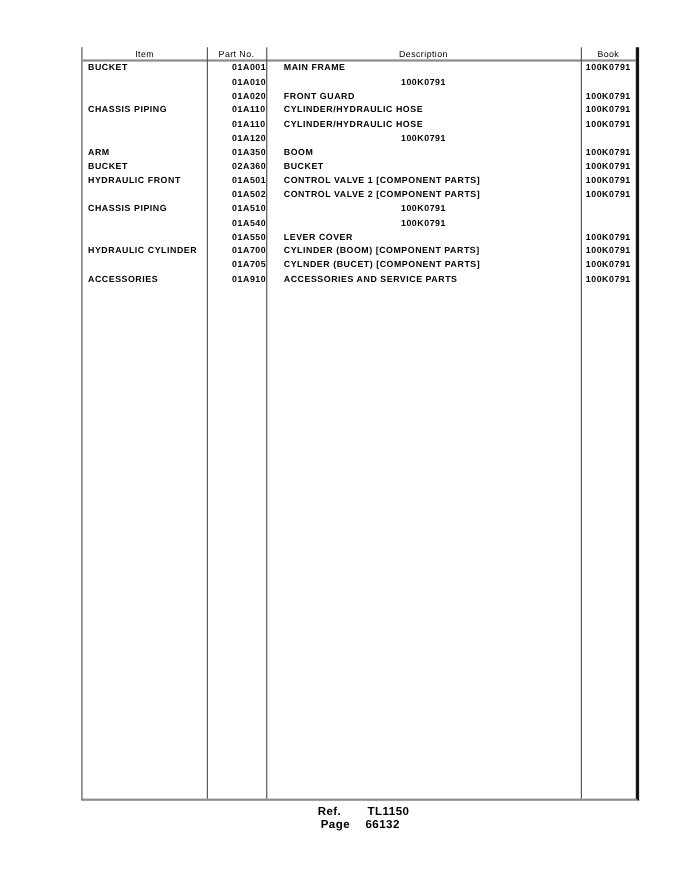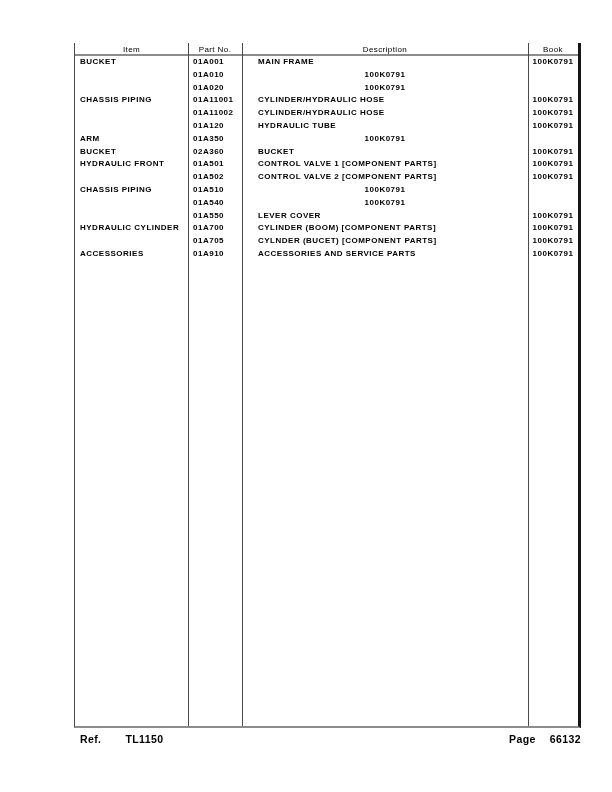--- a/index.html
+++ b/index.html
@@ -50,34 +50,35 @@
     grid-template-columns: 113px 54px 286px 1fr;
     height: 12.8px;
   }
   .cell {
     font-size: 8px; font-weight: bold;
     letter-spacing: 0.5px;
     line-height: 12.8px;
     white-space: nowrap; overflow: hidden;
   }
   .c-item { padding-left: 5px; }
-  .c-part { padding-left: 5px; }
+  .c-part { padding-left: 23px; }
   .c-desc { padding-left: 16px; }
   .c-book { text-align: center; }
 
   
   .footer {
     position: absolute;
     left: 74px; top: 732px;
     width: 507px; height: 14px;
     display: flex;
     justify-content: space-between;
     align-items: center;
     font-size: 10.5px; font-weight: bold;
     letter-spacing: 0.4px;
+    flex-direction: column;
   }
   .footer-left { padding-left: 6px; display: flex; }
   .footer-left .val { margin-left: 24px; }
   .footer-right { display: flex; }
   .footer-right .val { margin-left: 14px; }
 </style>
 </head>
 <body>
 
 <div class="parts-table">
@@ -102,47 +103,48 @@
 
   <div class="row">
     <div class="cell c-item"></div>
     <div class="cell c-part">01A010</div>
     <div class="cell c-book">100K0791</div>
   </div>
 
   <div class="row">
     <div class="cell c-item"></div>
     <div class="cell c-part">01A020</div>
+    <div class="cell c-desc">FRONT GUARD</div>
     <div class="cell c-book">100K0791</div>
   </div>
 
   <div class="row">
     <div class="cell c-item">CHASSIS PIPING</div>
     <div class="cell c-part">01A11001</div>
     <div class="cell c-desc">CYLINDER/HYDRAULIC HOSE</div>
     <div class="cell c-book">100K0791</div>
   </div>
 
   <div class="row">
     <div class="cell c-item"></div>
     <div class="cell c-part">01A11002</div>
     <div class="cell c-desc">CYLINDER/HYDRAULIC HOSE</div>
     <div class="cell c-book">100K0791</div>
   </div>
 
   <div class="row">
     <div class="cell c-item"></div>
     <div class="cell c-part">01A120</div>
-    <div class="cell c-desc">HYDRAULIC TUBE</div>
     <div class="cell c-book">100K0791</div>
   </div>
 
   <div class="row">
     <div class="cell c-item">ARM</div>
     <div class="cell c-part">01A350</div>
+    <div class="cell c-desc">BOOM</div>
     <div class="cell c-book">100K0791</div>
   </div>
 
   <div class="row">
     <div class="cell c-item">BUCKET</div>
     <div class="cell c-part">02A360</div>
     <div class="cell c-desc">BUCKET</div>
     <div class="cell c-book">100K0791</div>
   </div>
 

